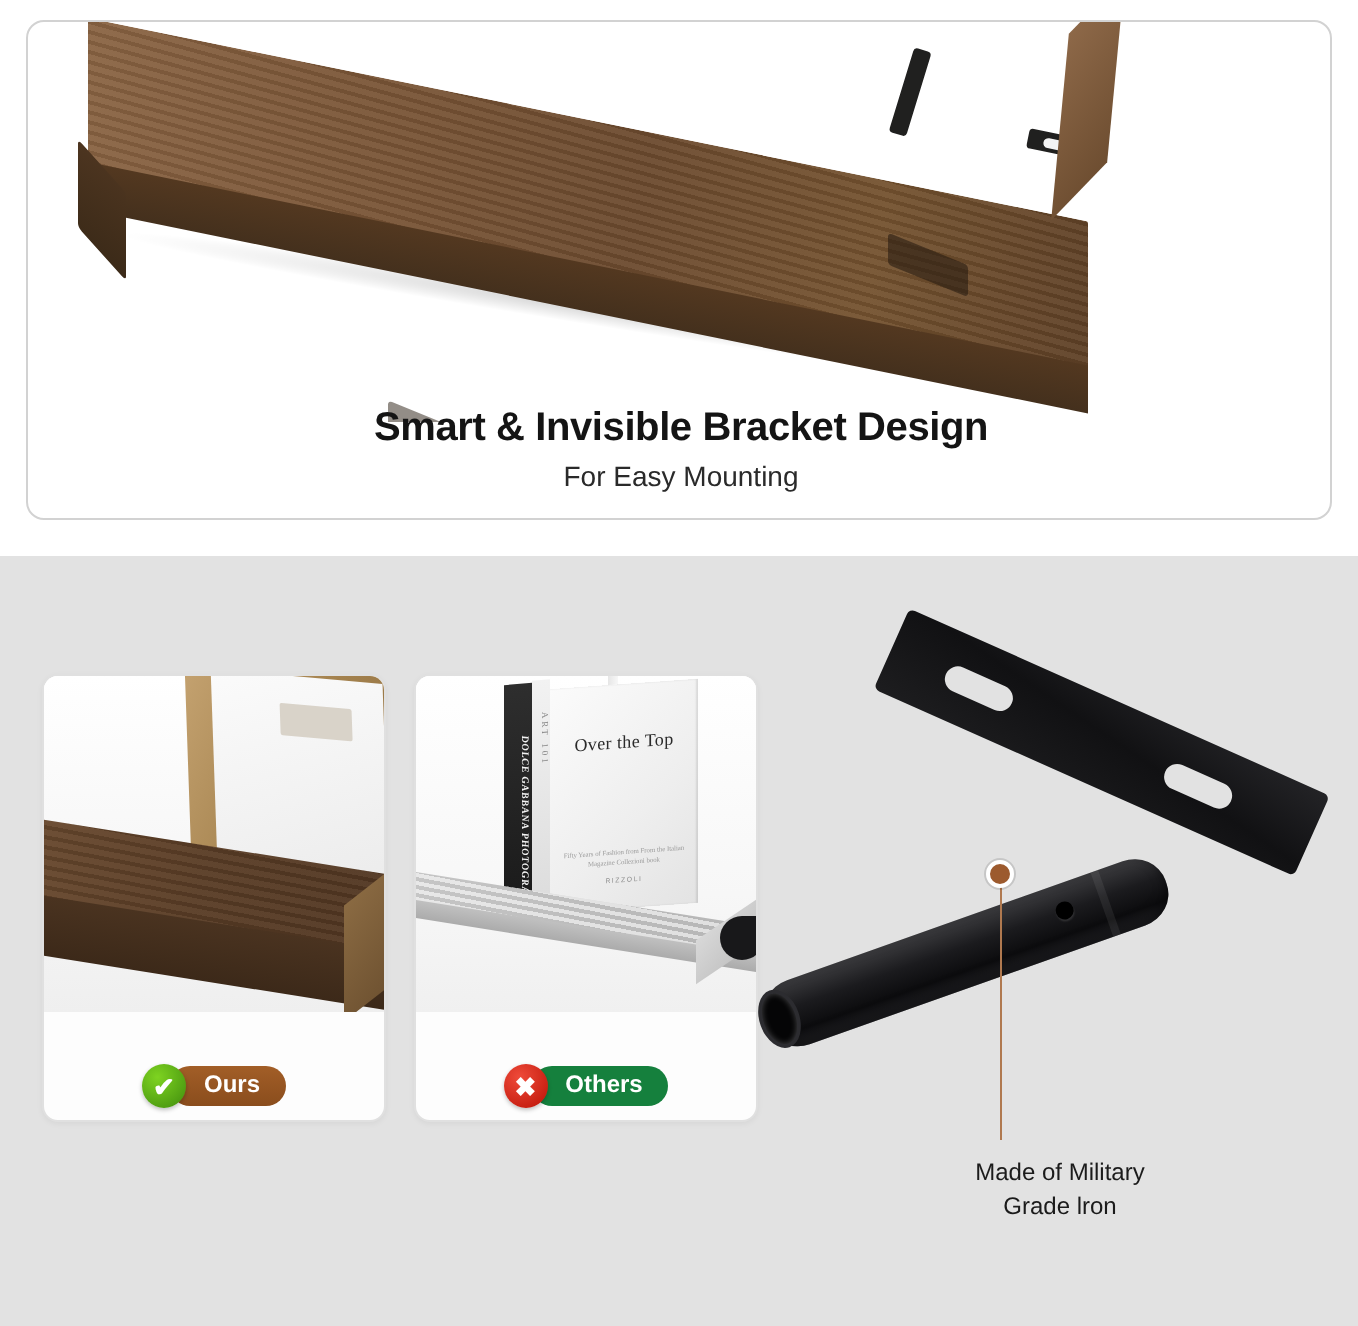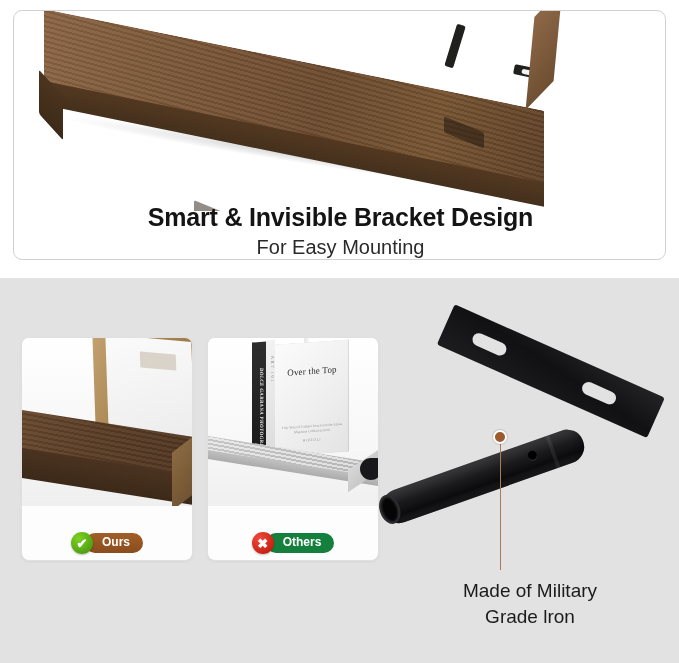--- a/index.html
+++ b/index.html
@@ -112,25 +112,25 @@
     position:absolute; left:20px; top:138px; width:470px; height:16px;
     background:radial-gradient(ellipse at center, rgba(0,0,0,.16) 0%, rgba(0,0,0,0) 72%);
     transform:skewY(9deg);
   }
 
   
   #headline-wrap{
     position:absolute; left:0; top:192px; width:653px; text-align:center;
   }
   #headline{
-    font-size:25px; font-weight:700; letter-spacing:-.2px; color:#141414;
+    font-size:20px; font-weight:700; letter-spacing:-.2px; color:#141414;
     line-height:1.15;
   }
   #subheadline{
-    margin-top:4px; font-size:20px; font-weight:400; color:#2a2a2a;
+    margin-top:4px; font-size:14px; font-weight:400; color:#2a2a2a;
   }
 
   
   #bottom-panel{
     position:absolute; left:0; top:278px; width:679px; height:385px;
     background:#e2e2e2;
   }
 
   
   .compare-card{
@@ -324,21 +324,21 @@
     background:#9c5a2e; border:2.5px solid #ffffff;
     box-shadow:0 0 0 1px rgba(0,0,0,.12);
     z-index:5;
   }
   #callout-line{
     position:absolute; left:134.5px; top:154px; width:1.5px; height:128px;
     background:#b0794f; z-index:4;
   }
   #bracket-caption{
     position:absolute; left:385px; top:300px; width:290px; text-align:center;
-    font-size:19px; line-height:1.38; color:#1b1b1b;
+    font-size:12px; line-height:1.38; color:#1b1b1b;
   }
 </style>
 </head>
 <body>
 
 <div id="top-panel">
   <div id="top-card">
 
     <div id="hero">
 

